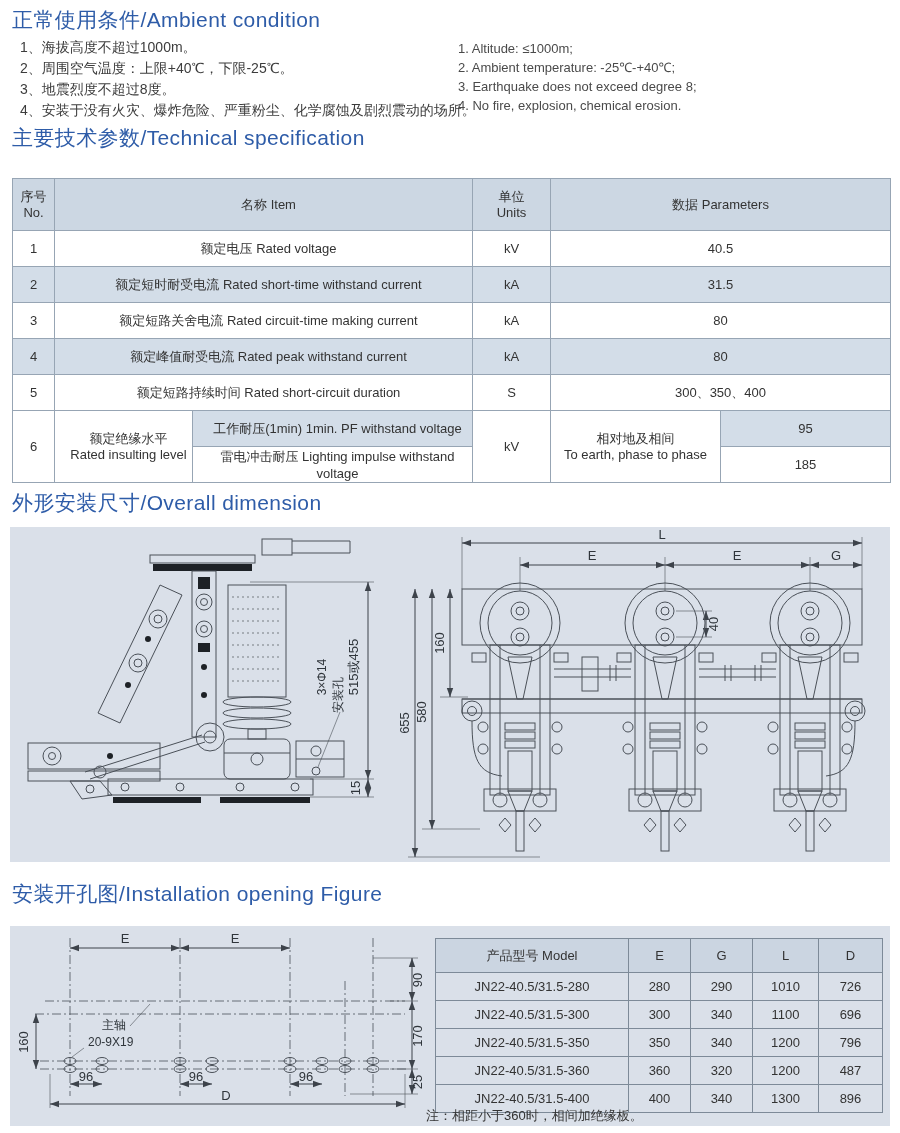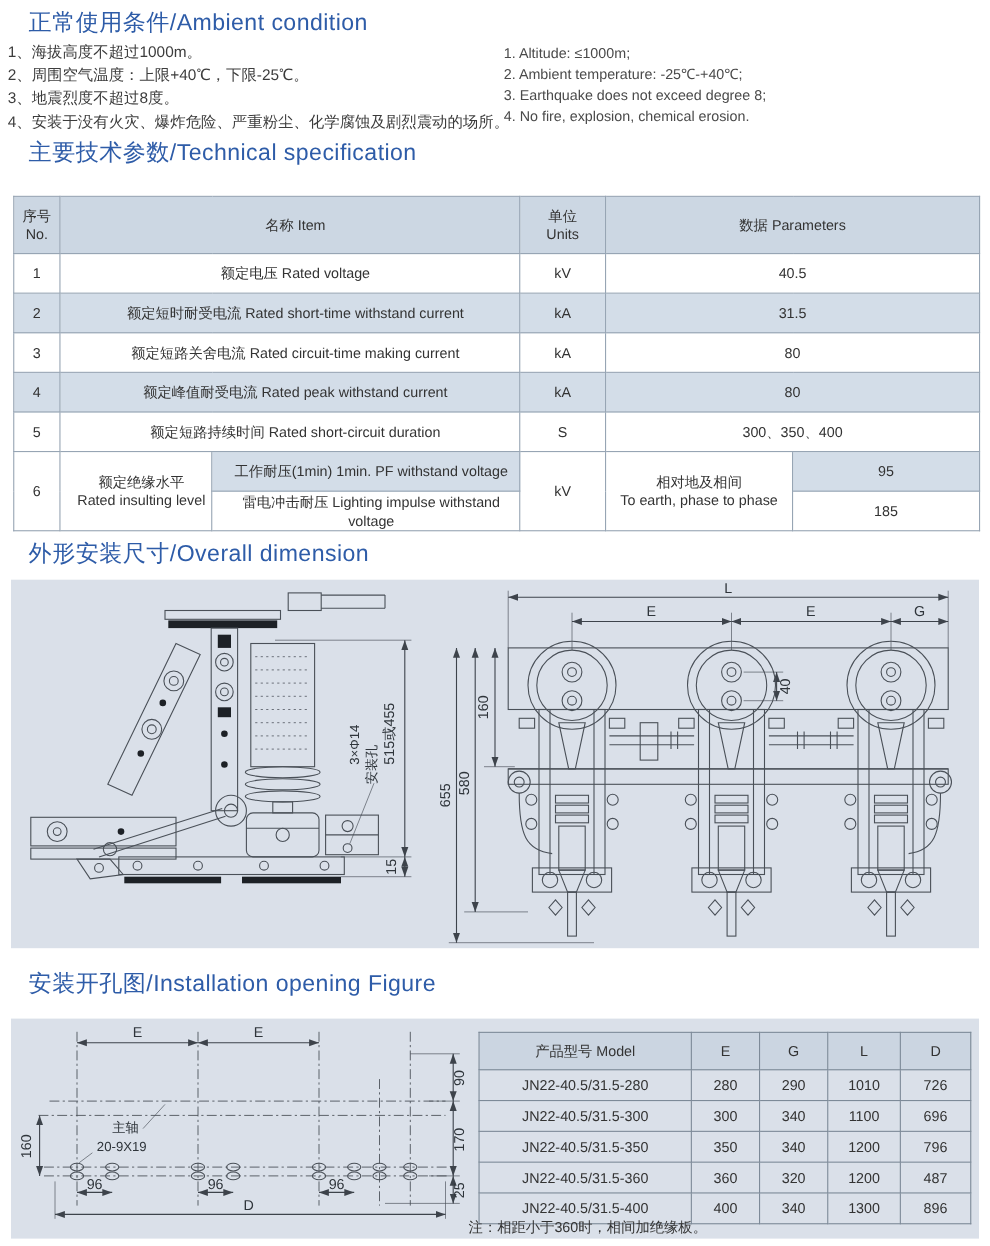--- a/index.html
+++ b/index.html
@@ -2,24 +2,24 @@
 <html><head>
 <meta charset="utf-8">
 <style>
   html,body { margin:0; padding:0; }
   body {
     width:900px; height:1133px; position:relative; background:#ffffff;
     font-family:"Liberation Sans", sans-serif; color:#3a3a3a; overflow:hidden;
   }
   .section-title {
     position:absolute; left:12px; font-size:21px; letter-spacing:0.4px;
-    color:#2e5ca8; font-weight:400; white-space:nowrap;margin-left:14px;
+    color:#2e5ca8; font-weight:400; white-space:nowrap;
   }
   
-  .cn-list { position:absolute; left:7px; top:37px; font-size:14px; line-height:21px; color:#3c3c3c; }
+  .cn-list { position:absolute; left:20px; top:37px; font-size:14px; line-height:21px; color:#3c3c3c; }
   .en-list { position:absolute; left:458px; top:39px; font-size:13px; line-height:19px; color:#4a4a4a; }
   .cn-list div, .en-list div { white-space:nowrap; }
 
   
   table.spec {
     position:absolute; left:12px; top:178px; width:878px;
     border-collapse:collapse; table-layout:fixed; font-size:13px; color:#333;
   }
   table.spec th, table.spec td {
     border:1px solid #97a5b4; text-align:center; vertical-align:middle;

